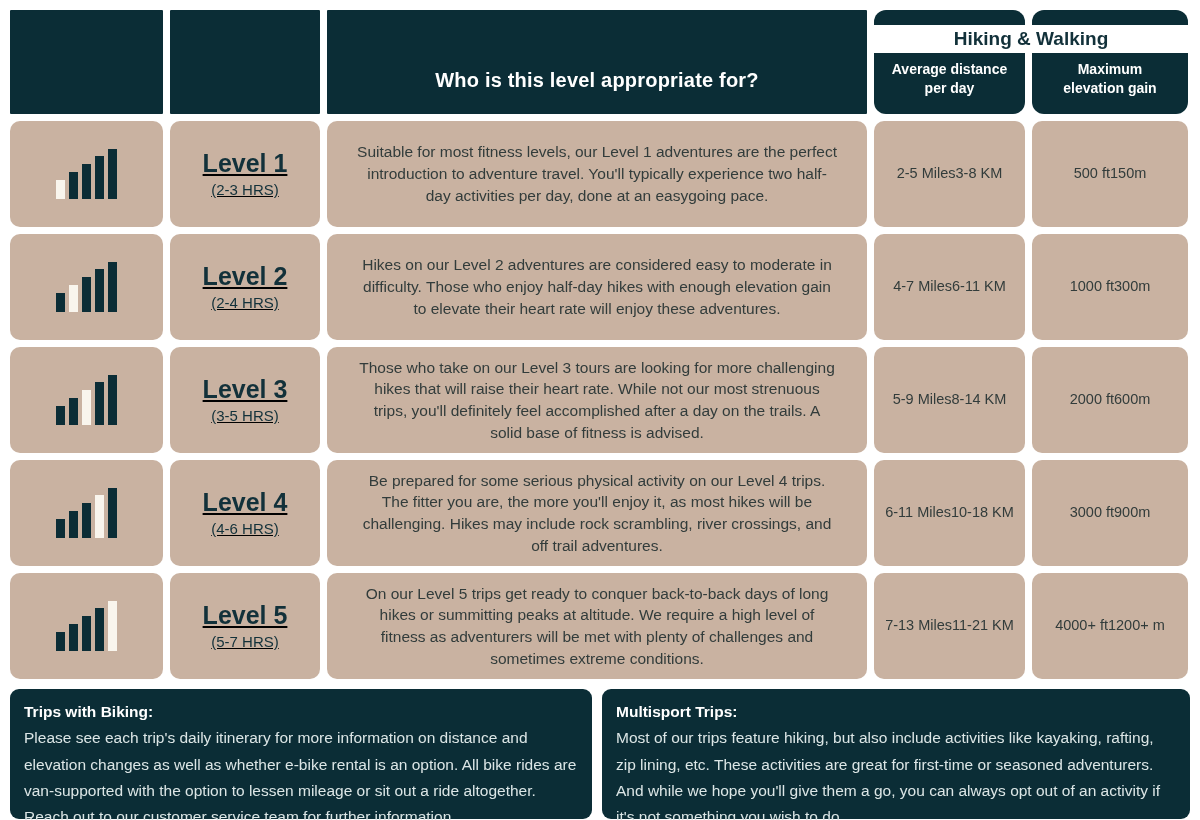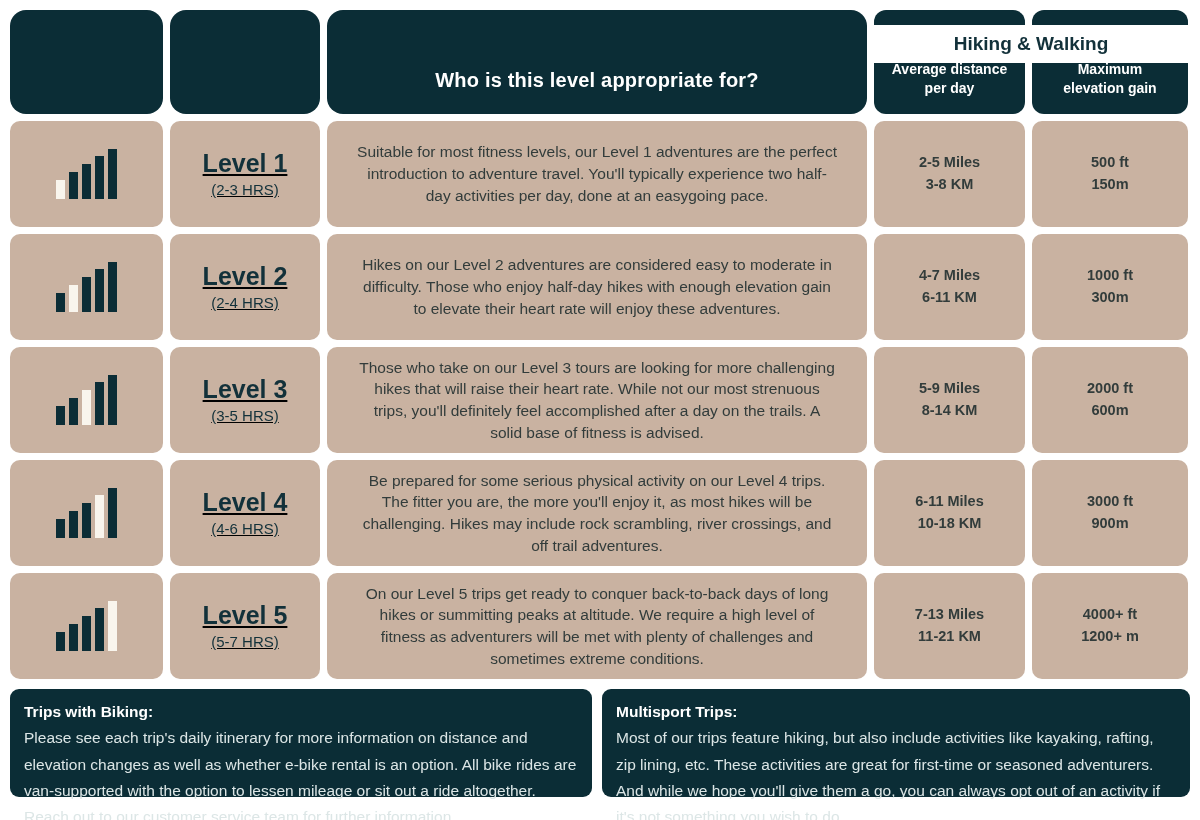--- a/index.html
+++ b/index.html
@@ -16,34 +16,34 @@
 
   .page{padding:10px 10px 0 10px;}
 
   .grid{
     display:grid;
     grid-template-columns:153px 150px 540px 151px 156px;
     grid-template-rows:104px repeat(5,106px);
     column-gap:7px;row-gap:7px;
   }
   .cell{border-radius:10px;display:flex;align-items:center;justify-content:center;}
-  .dark{background:var(--dark);border-radius:16px;}
+  .dark{background:var(--dark);border-radius:1px;}
   .tan{background:var(--tan);}
 
   
   .who-cell{align-items:flex-end;padding-bottom:22px;}
   .who-cell span{color:#ffffff;font-weight:bold;font-size:20px;letter-spacing:.2px;}
 
   .hw-wrap{grid-column:4/6;position:relative;display:grid;
     grid-template-columns:151px 156px;column-gap:7px;}
   .hw-cell{background:var(--dark);border-radius:12px;display:flex;
     align-items:flex-end;justify-content:center;padding-bottom:16px;}
   .hw-cell span{color:#ffffff;font-weight:bold;font-size:14px;line-height:1.35;
     text-align:center;white-space:pre-line;}
-  .hw-band{position:absolute;left:0;right:0;top:15px;height:38px;background:#ffffff;
+  .hw-band{position:absolute;left:0;right:0;top:15px;height:28px;background:#ffffff;
     display:flex;align-items:center;justify-content:center;z-index:2;}
   .hw-band span{color:var(--teal-ink);font-weight:bold;font-size:19px;}
 
   
   .bars{display:flex;align-items:flex-end;gap:4px;height:50px;}
   .bar{display:block;width:9px;background:var(--dark);}
   .bar:nth-child(1){height:38%;}
   .bar:nth-child(2){height:54%;}
   .bar:nth-child(3){height:70%;}
   .bar:nth-child(4){height:86%;}
@@ -57,26 +57,26 @@
   
   .level-cell{flex-direction:column;text-decoration:underline;}
   .level-title{color:var(--teal-ink);font-weight:bold;font-size:25px;line-height:1.1;}
   .level-hours{color:var(--teal-ink);font-size:15px;margin-top:3px;}
 
   
   .desc-cell{padding:0 26px;}
   .desc-cell p{margin:4px;color:var(--ink);font-size:15.5px;line-height:1.4;text-align:center;}
 
   
-  .measure-cell{flex-direction:column;font-weight:bold;}
+  .measure-cell{flex-direction:row;}
   .measure-cell span{color:var(--ink);font-size:14.5px;line-height:1.5;text-align:center;}
 
   
   .footers{display:flex;gap:10px;margin-top:10px;padding:0 10px;}
-  .footer-box{background:var(--dark);border-radius:9px;height:108px;
+  .footer-box{background:var(--dark);border-radius:9px;height:130px;
     padding:10px 14px;color:var(--foot-text);}
   .footer-box.left{width:582px;}
   .footer-box.right{width:588px;}
   .footer-title{color:#ffffff;font-weight:bold;font-size:15.5px;line-height:1.7;}
   .footer-body{font-size:15.5px;line-height:1.7;}
 </style>
 </head>
 <body>
 
 <div class="page">

